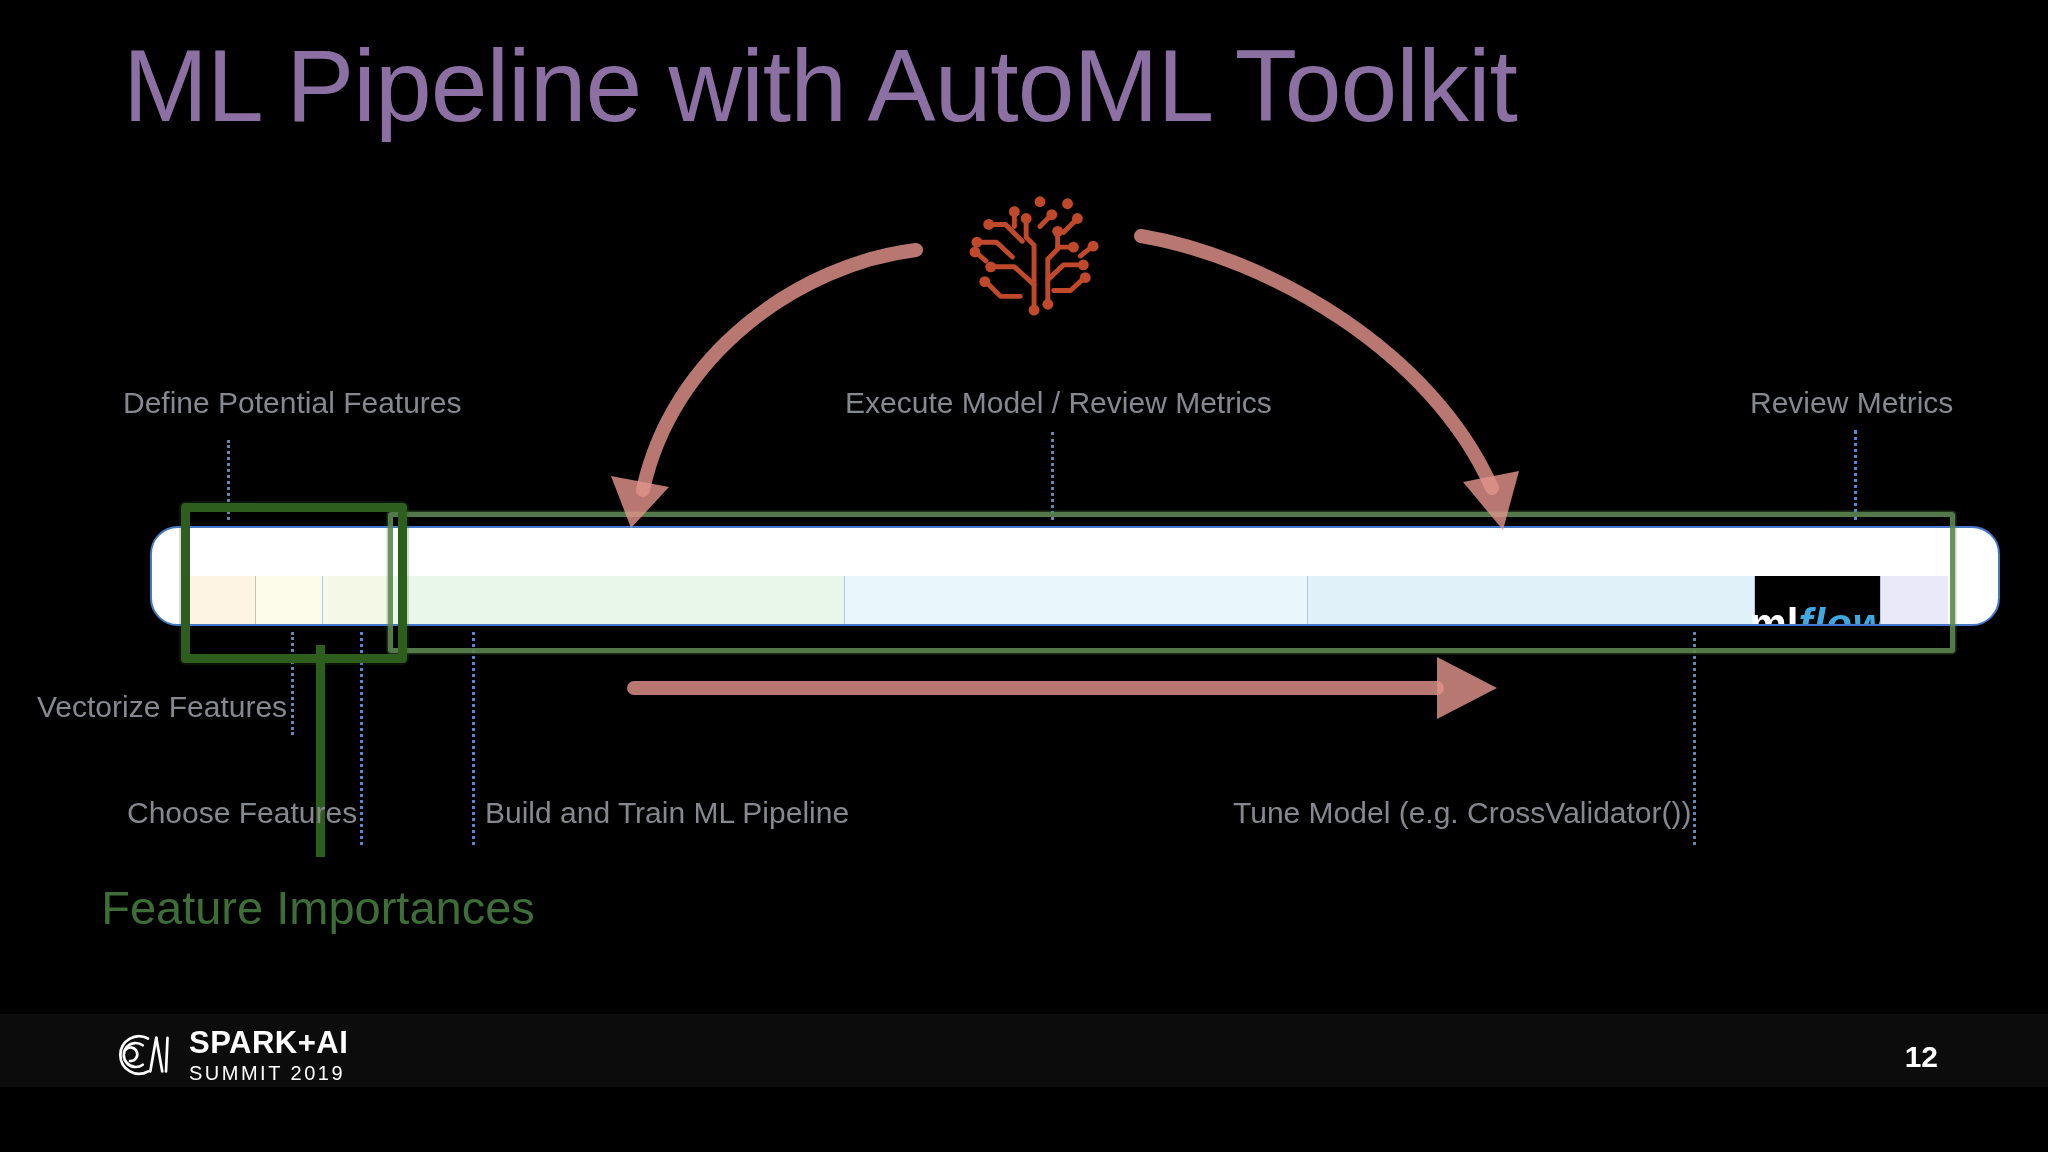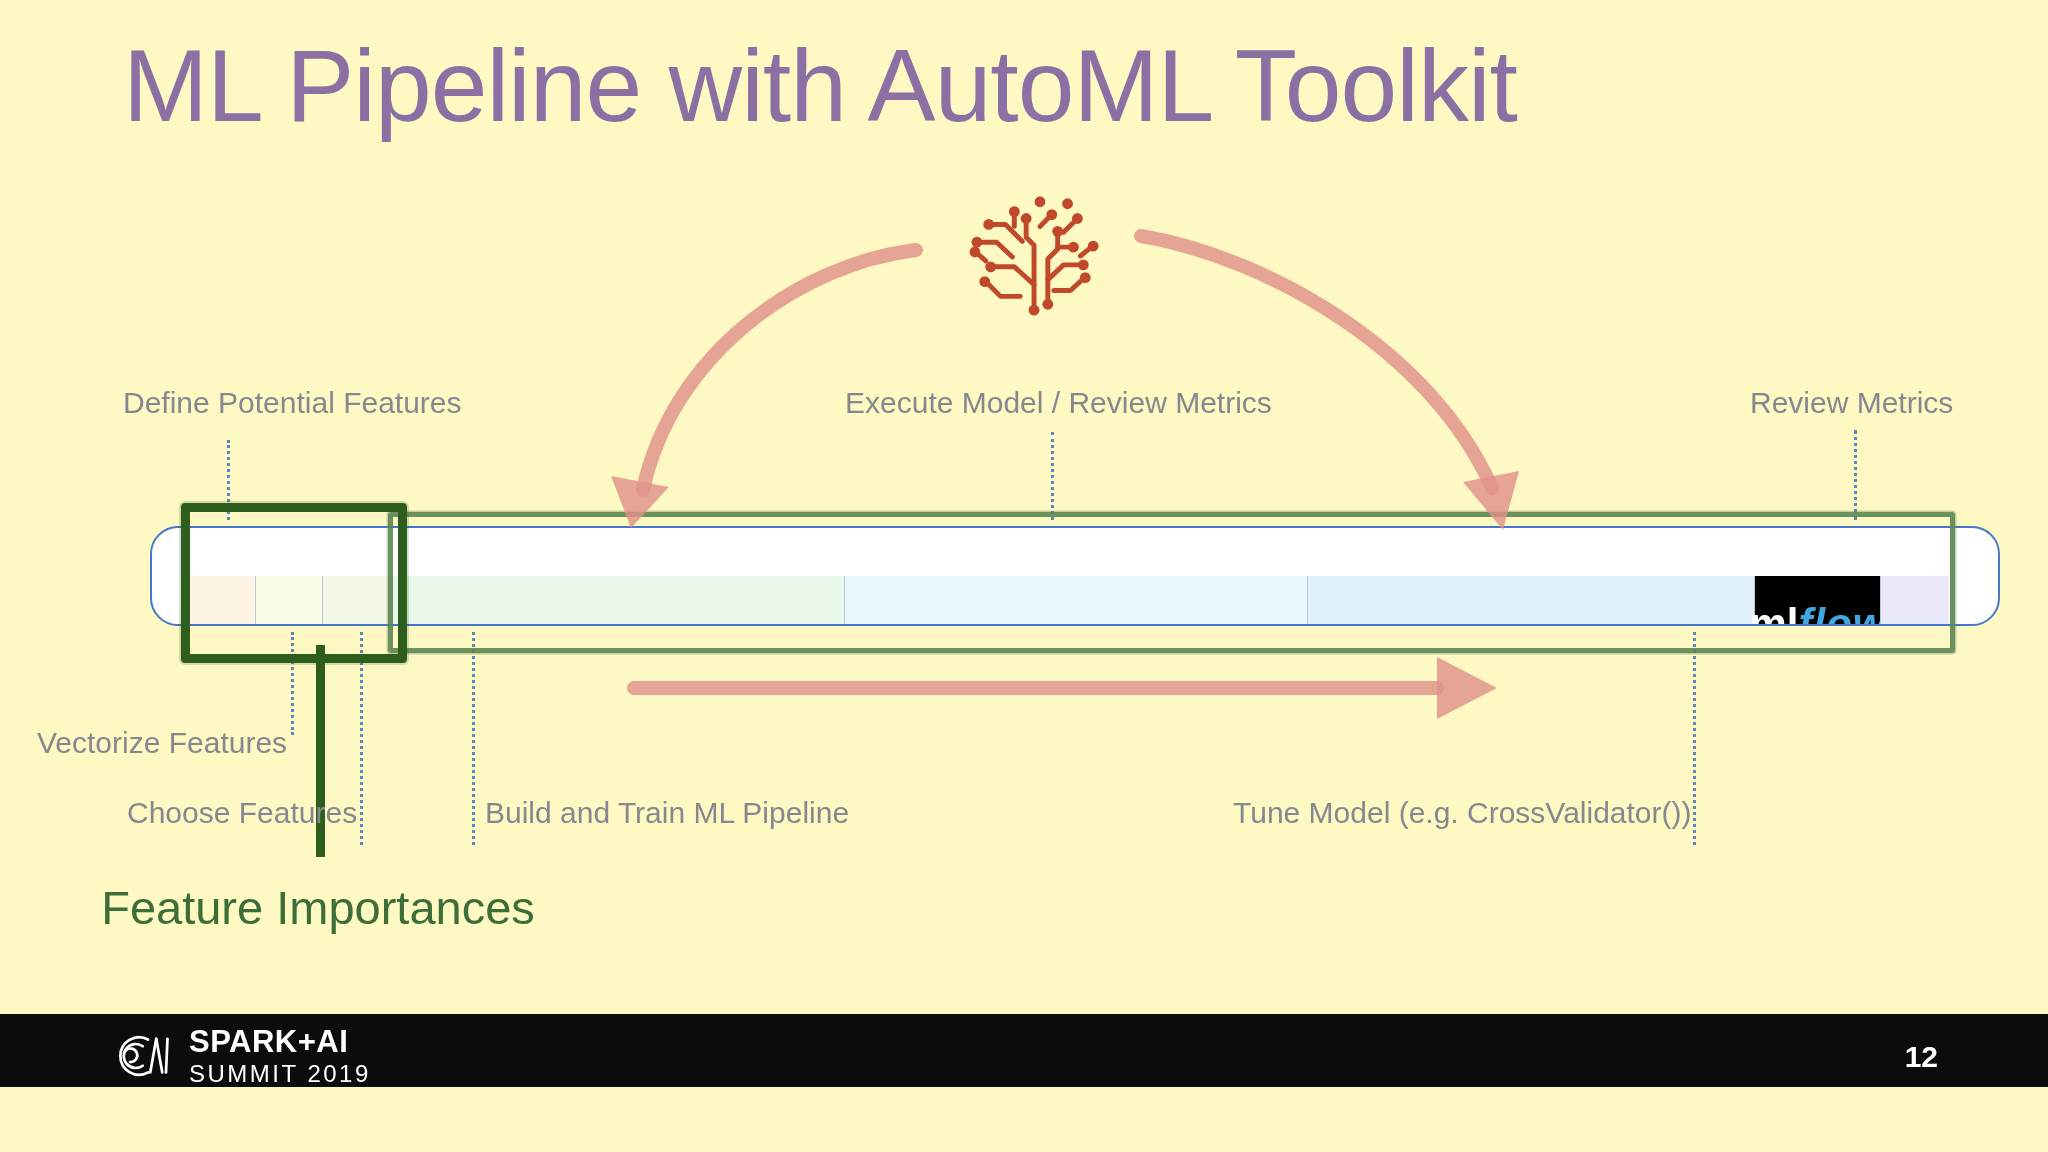--- a/index.html
+++ b/index.html
@@ -1,33 +1,33 @@
 <!DOCTYPE html>
 <html style="--title-purple: #8d70a3; --label-gray: #85888f; --pink-arrow: #e0938a; --brain-orange: #c1492b; --dark-green: #2d5e1d; --olive-green: #5c8551; --green-text: #3e6e38; --bar-border: #4678c8; --dotted-blue: #5b87c5; --mlflow-blue: #3ea8e0; --footer-bg: #0c0c0c;"><head>
 <meta charset="utf-8">
 <style>
   html,body{margin:0;padding:0;background:#e9e9e9;}
   .slide{
-    position:relative;width:2048px;height:1152px;background:#fef9c3;overflow:hidden;
+    position:relative;width:2048px;height:1152px;background:#000000;overflow:hidden;
     font-family:"Liberation Sans","DejaVu Sans",sans-serif;
   }
   
   .title{
     position:absolute;left:123px;top:28px;font-size:102px;font-weight:300;
     letter-spacing:-1px;color:var(--title-purple,#8d70a3);white-space:nowrap;
   }
   
   .stage-label{
     position:absolute;font-size:30px;color:var(--label-gray,#85888f);white-space:nowrap;
     z-index:5;
   }
   .lbl-define{left:123px;top:386px;}
   .lbl-execute{left:845px;top:386px;}
   .lbl-review{left:1750px;top:386px;}
-  .lbl-vectorize{left:37px;top:690px;margin-top:36px;}
+  .lbl-vectorize{left:37px;top:690px;}
   .lbl-choose{left:127px;top:796px;}
   .lbl-build{left:485px;top:796px;}
   .lbl-tune{left:1233px;top:796px;}
   
   .dotted{
     position:absolute;width:0;border-left:3px dotted var(--dotted-blue,#5b87c5);z-index:2;
   }
   .dot-define{left:227px;top:440px;height:80px;}
   .dot-execute{left:1051px;top:432px;height:88px;}
   .dot-review{left:1854px;top:430px;height:90px;}
@@ -80,21 +80,21 @@
   .brain{position:absolute;left:953px;top:188px;width:168px;height:133px;z-index:4;}
   
   .footer{
     position:absolute;left:0;top:1014px;width:2048px;height:73px;
     background:var(--footer-bg,#0c0c0c);z-index:6;
   }
   .brand{position:absolute;left:103px;top:12px;display:flex;align-items:center;}
   .brand-logo{width:72px;height:58px;margin-right:14px;}
   .brand-text{color:#fff;line-height:1;}
   .brand-top{font-size:31px;font-weight:bold;letter-spacing:.5px;}
-  .brand-bottom{font-size:24px;letter-spacing:2.5px;margin-top:5px;}
+  .brand-bottom{font-size:20px;letter-spacing:2.5px;margin-top:5px;}
   .page-num{position:absolute;right:110px;top:26px;color:#fff;font-size:30px;font-weight:bold;}
 </style>
 </head>
 <body>
 
 <div class="slide">
 
   <div class="title">ML Pipeline with AutoML Toolkit</div>
 
   <svg class="brain" viewBox="0 0 170 135">

